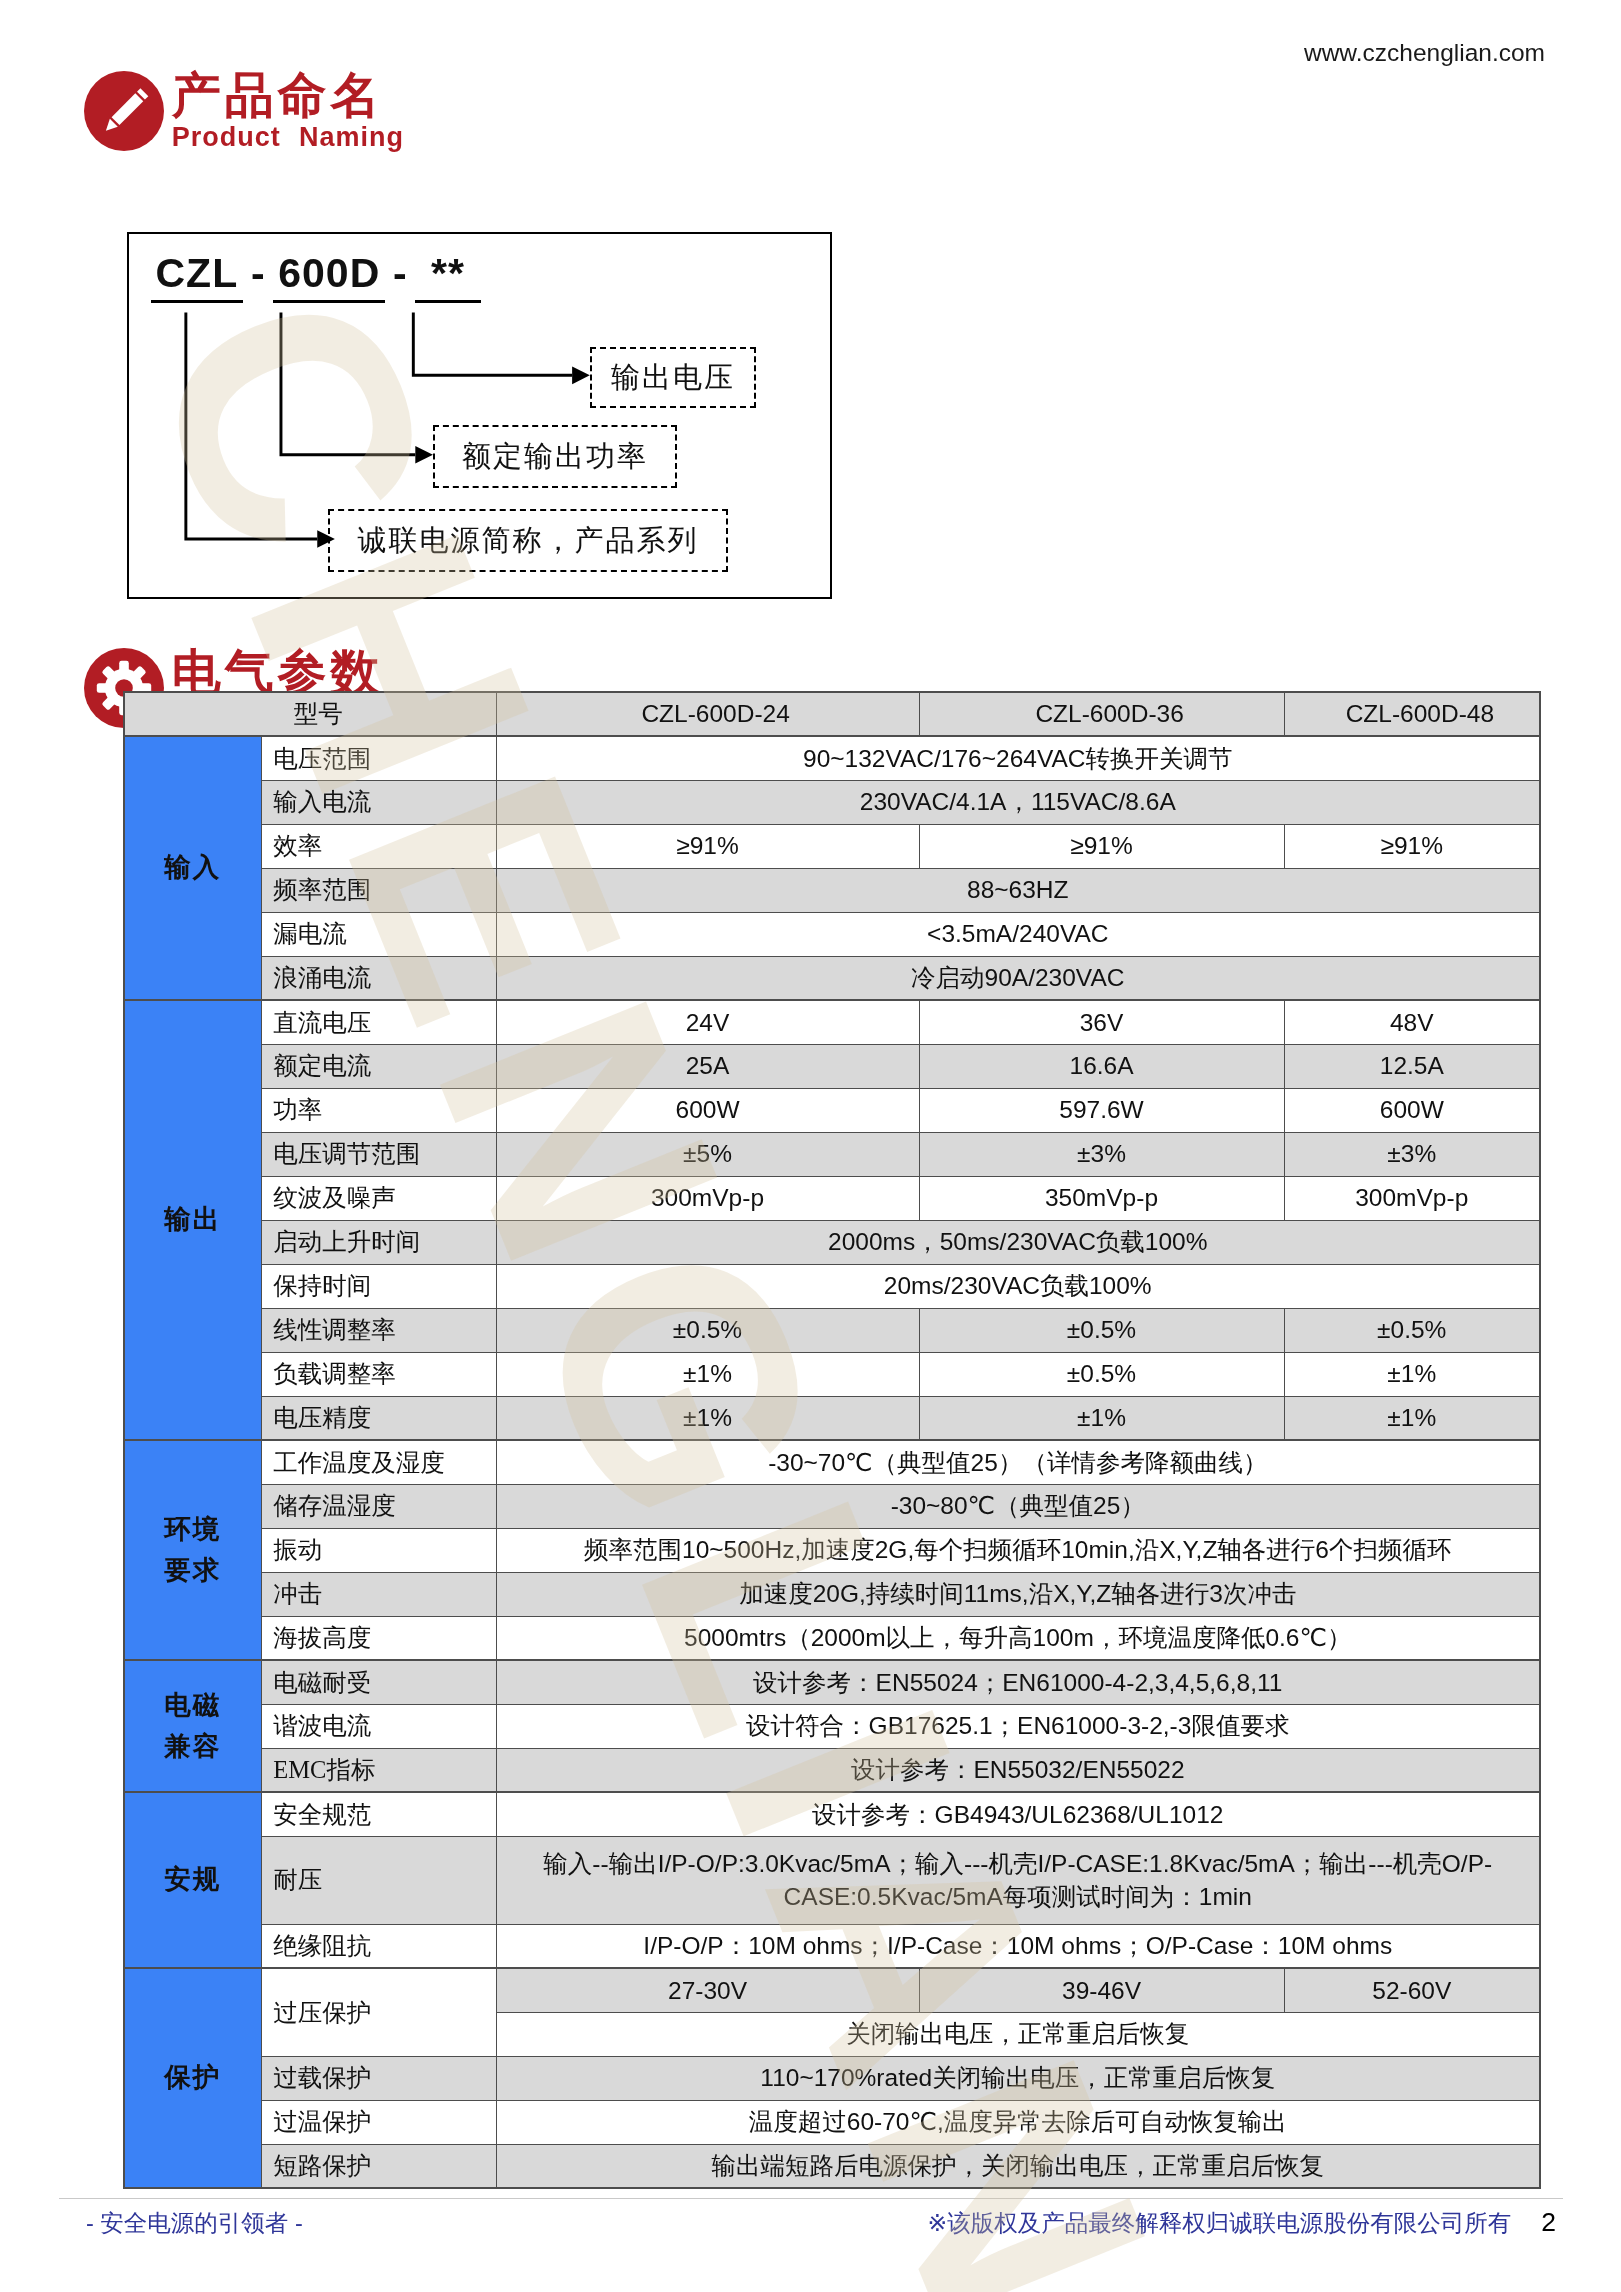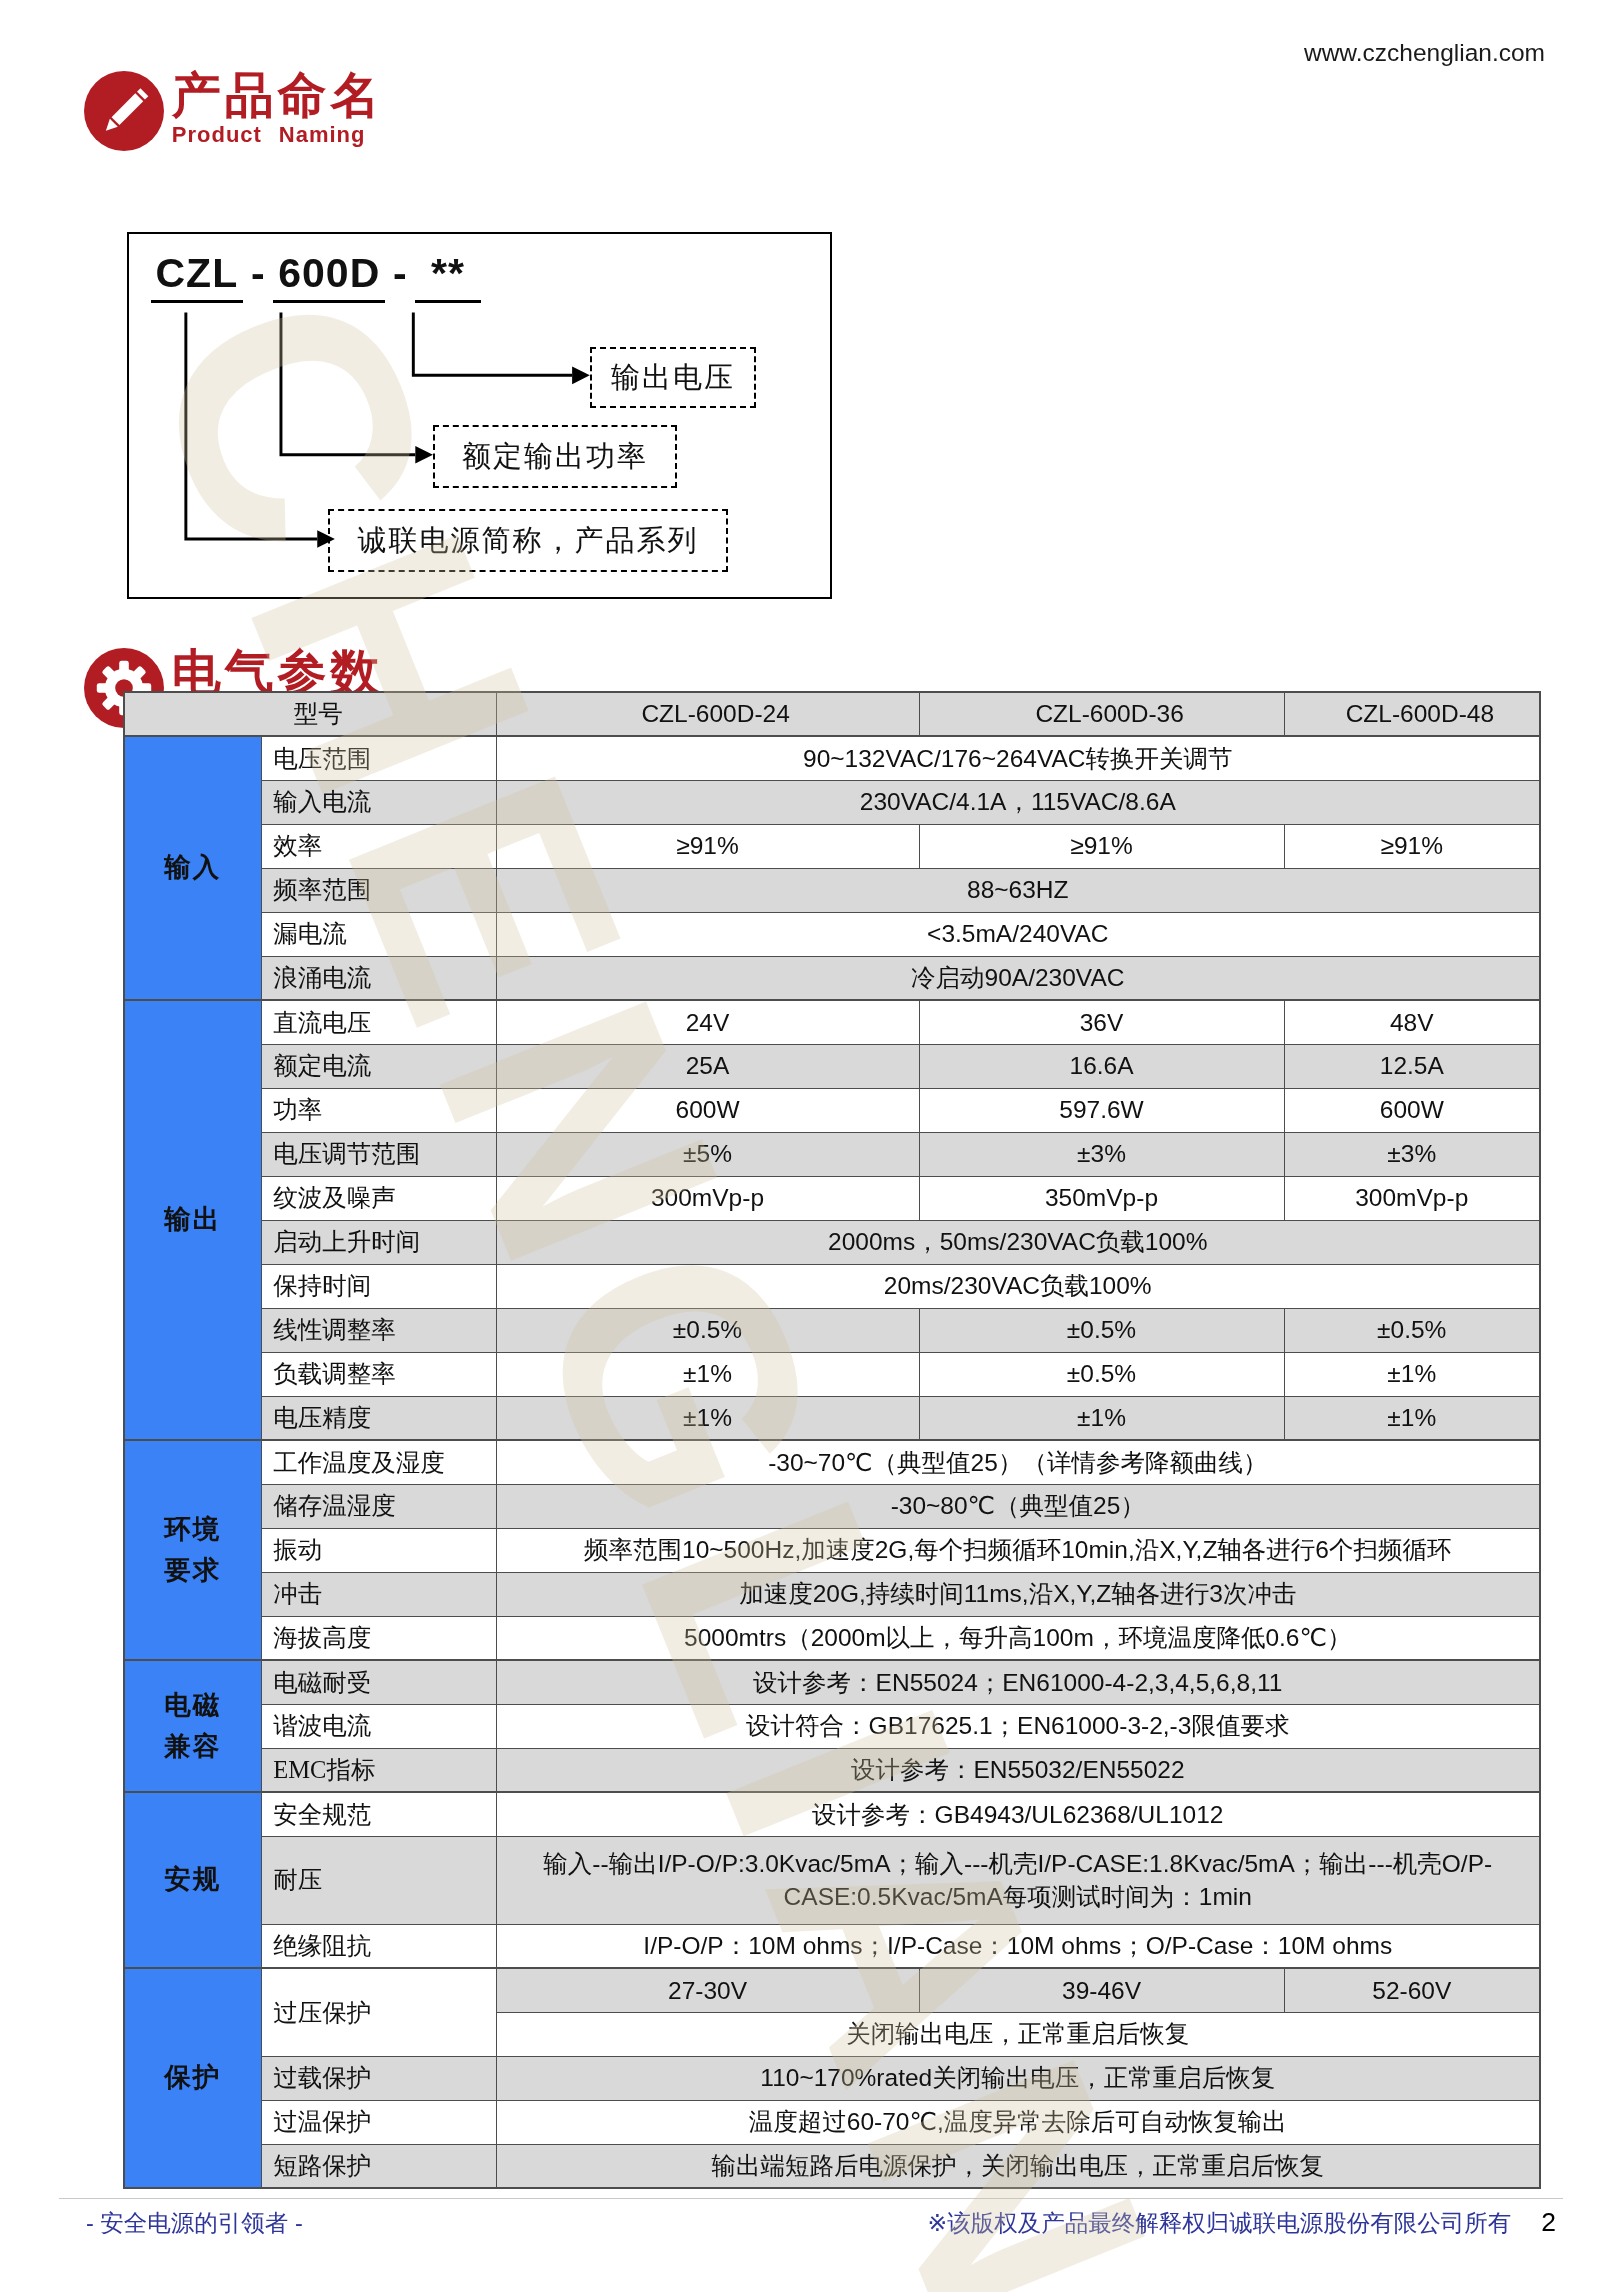--- a/index.html
+++ b/index.html
@@ -10,21 +10,21 @@
   }
 
   
   .site-url { position:absolute; top:39px; right:76px; font-size:24.5px; color:#1a1a1a; }
 
   
   .sec-head { position:absolute; display:flex; align-items:flex-start; }
   .sec-head .badge { width:80px; height:80px; flex:0 0 80px; }
   .sec-titles { margin-left:7.8px; }
   .sec-cn { font-size:49px; font-weight:bold; color:#B21D24; line-height:1.0; letter-spacing:3.9px; }
-  .sec-en { font-size:22px; font-weight:bold; color:#B21D24; letter-spacing:1px; word-spacing:9.8px; margin-top:2px; }
+  .sec-en { font-size:27px; font-weight:bold; color:#B21D24; letter-spacing:1px; word-spacing:9.8px; margin-top:2px; }
   #sec1 { left:84px; top:71px; }
   #sec2 { left:84px; top:600px;margin-top:48px; }
 
   
   .naming-box {
     position:absolute; left:127px; top:232px; width:701px; height:363px;
     border:2px solid #000;
   }
   .naming-code {
     position:absolute; left:21.6px; top:15.7px; font-size:41px; font-weight:bold;

